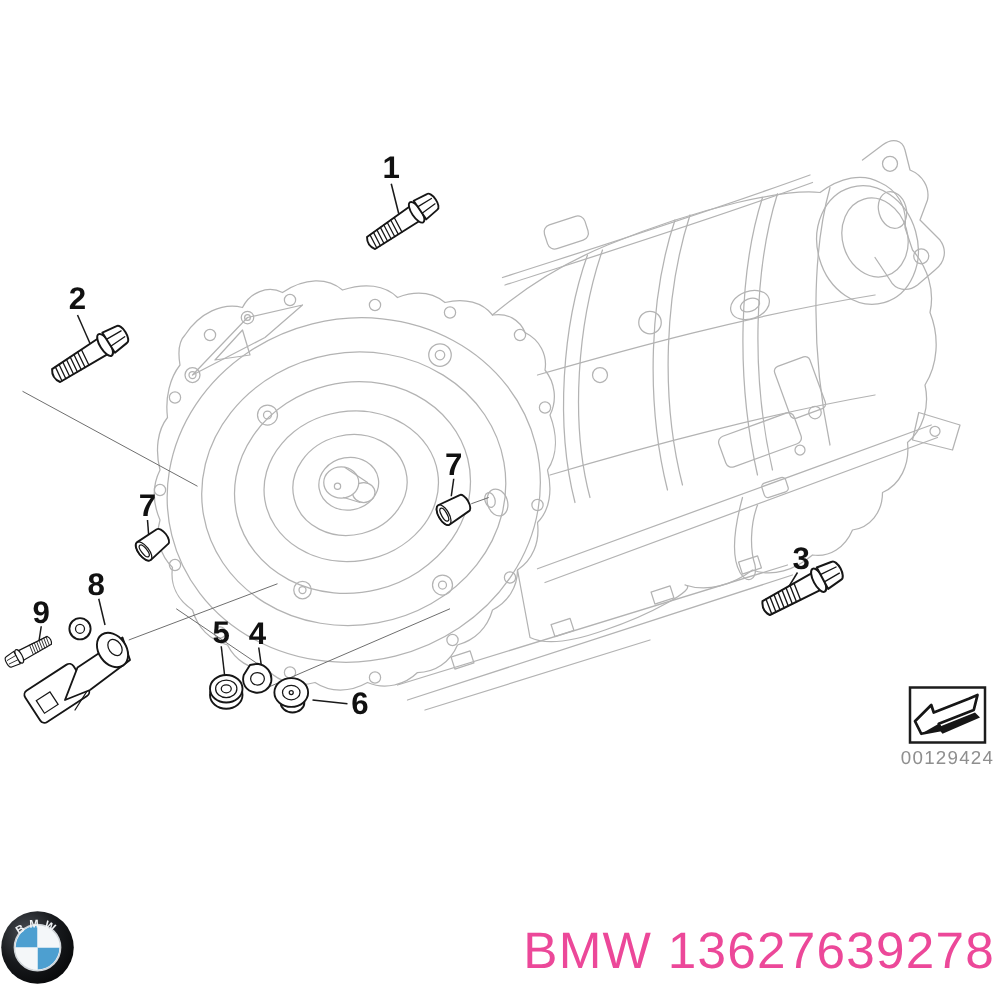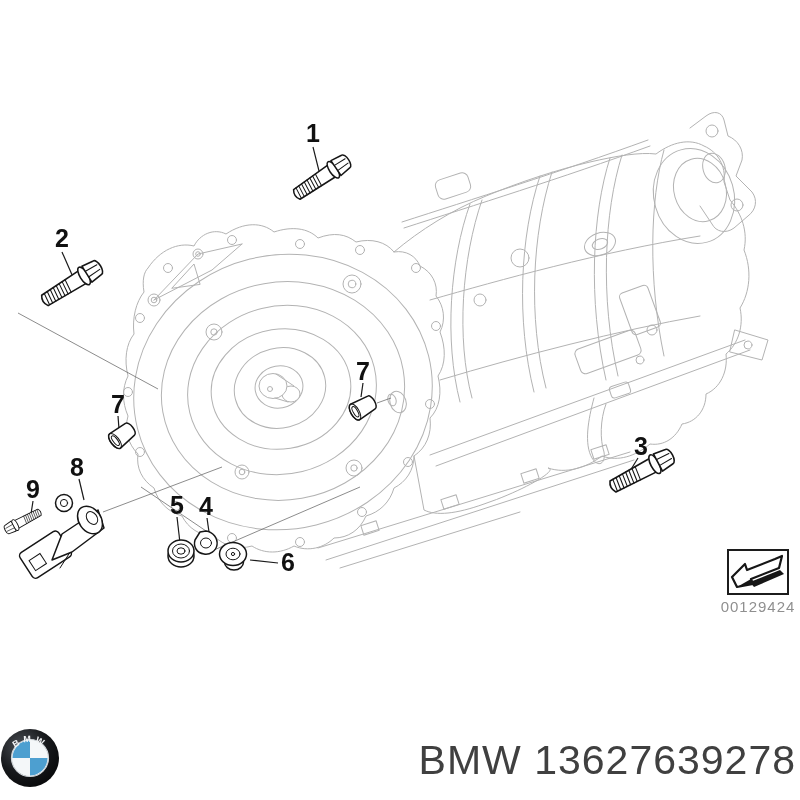--- a/index.html
+++ b/index.html
@@ -14,21 +14,21 @@
   .part{stroke:#161616;stroke-width:1.5;fill:#ffffff;stroke-linecap:round;stroke-linejoin:round;}
   .part-d{stroke:#161616;stroke-width:1;fill:none;stroke-linecap:round;}
   .callout{font:700 25px "Liberation Sans",sans-serif;fill:#111;text-anchor:middle;}
   
   #stamp{position:absolute;left:727px;top:549px;width:62px;height:46px;border:2px solid #1c1c1c;
          background:#fff;box-sizing:border-box;}
   #stamp-code{position:absolute;left:712px;top:598px;width:92px;text-align:center;
               font:15px "Liberation Sans",sans-serif;color:#8f8f8f;letter-spacing:1px;}
   
   #footer-part{position:absolute;right:4px;top:737px;font:400 41px "Liberation Sans",sans-serif;
-               color:#404040;letter-spacing:1px;white-space:nowrap;}
+               color:#ec4899;letter-spacing:1px;white-space:nowrap;}
   #footer-logo{position:absolute;left:0px;top:727px;}
   .roundel-letters{font:700 9px "Liberation Sans",sans-serif;fill:#f2f4f6;letter-spacing:3.5px;}
 </style>
 </head>
 <body>
 
 <div id="canvas">
 
   <svg id="diagram-svg" width="800" height="800" viewBox="0 0 800 800">
 

